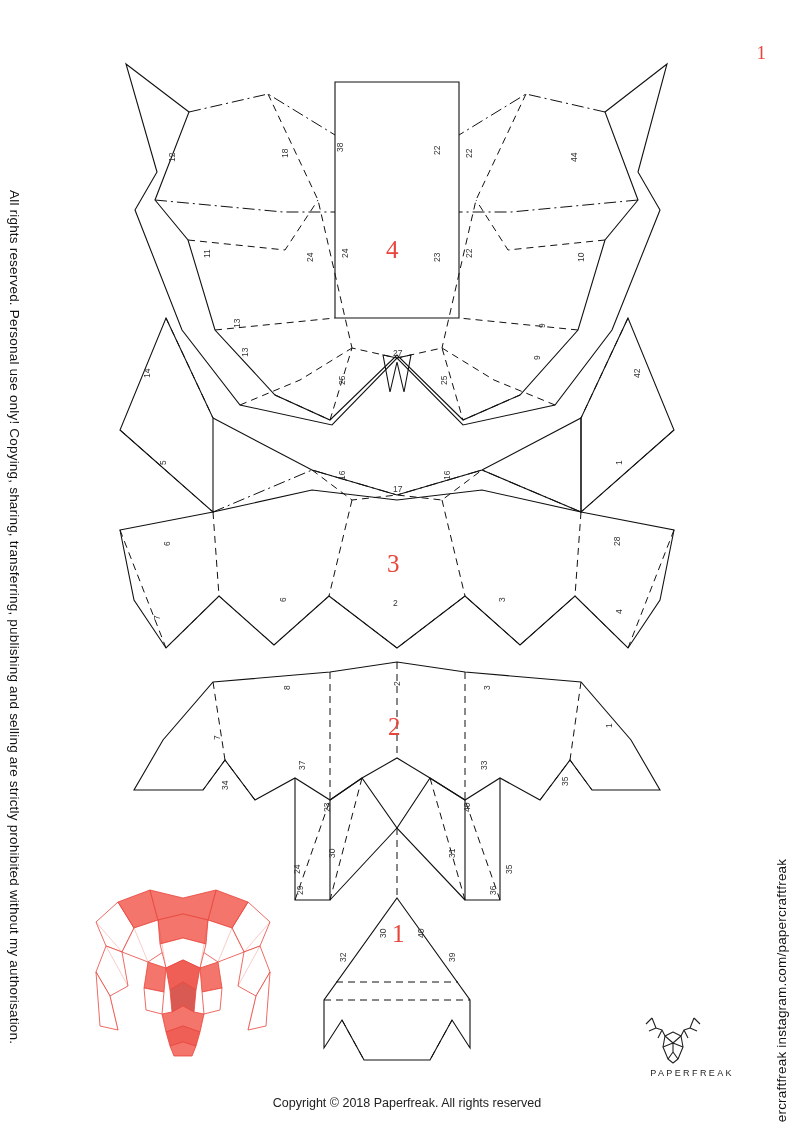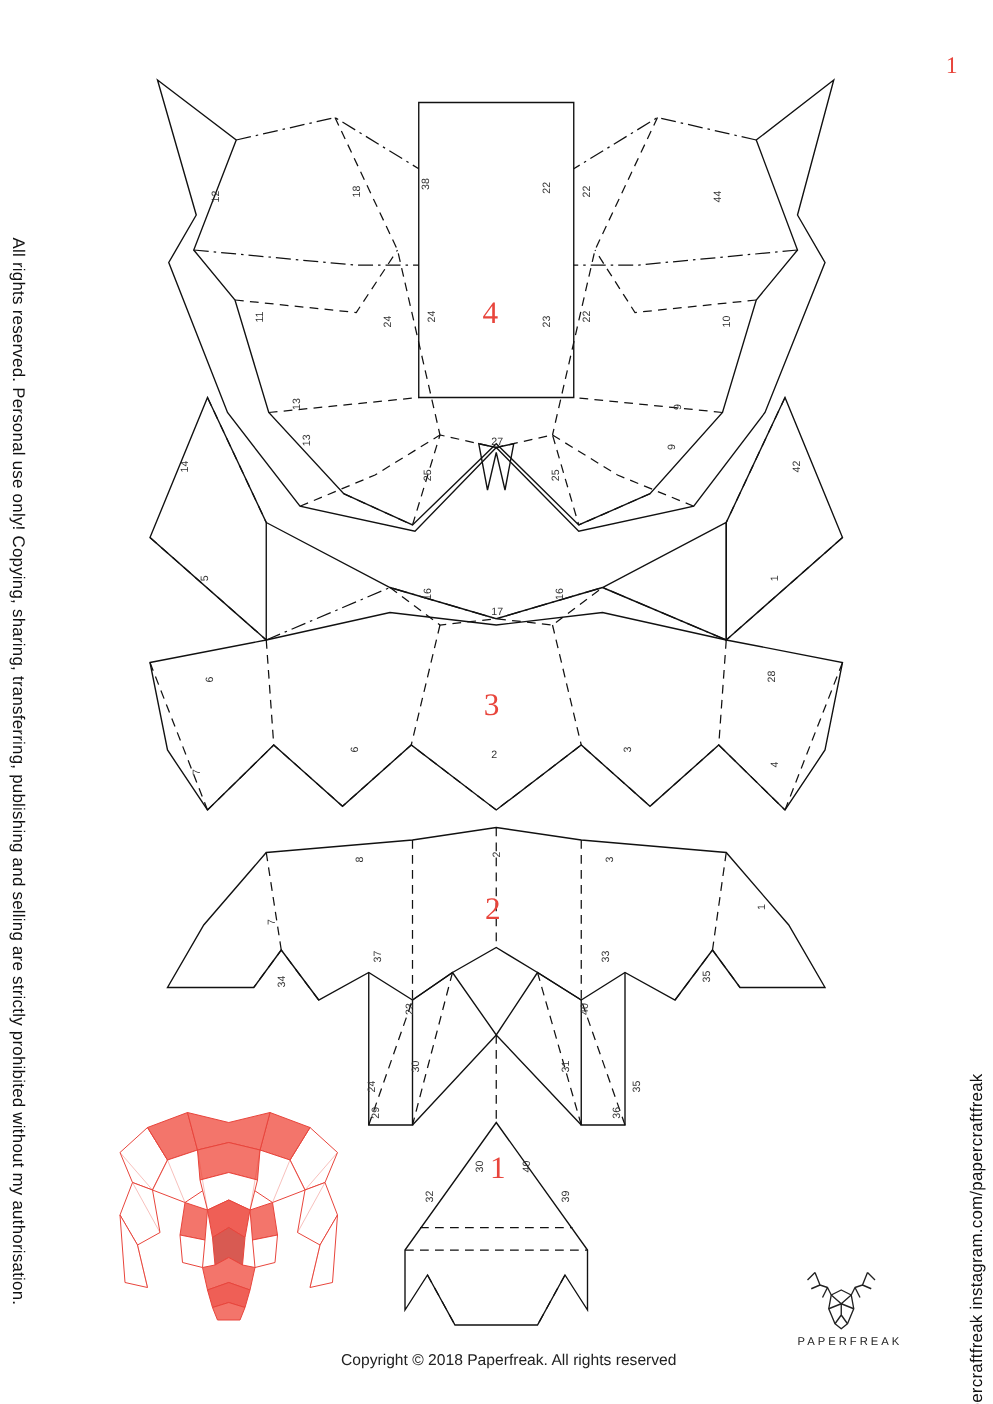--- a/index.html
+++ b/index.html
@@ -27,25 +27,25 @@
   }
   .vert-right-inner{display:block;}
 
   .page-number{
     position:absolute;right:28px;top:42px;
     color:#e8453c;font-size:19px;font-family:"Liberation Serif",serif;
   }
 
   
   .footer{
-    position:absolute;left:0;right:0;bottom:28px;
+    position:absolute;left:0;right:0;bottom:13px;
     text-align:center;font-size:12.5px;color:#222;padding-left:20px;
   }
   .logo{
-    position:absolute;right:60px;bottom:45px;width:96px;text-align:left;
+    position:absolute;right:60px;bottom:45px;width:96px;text-align:right;
   }
   .logo-name{font-size:9px;letter-spacing:2.4px;margin-top:2px;color:#222;}
 
   
   .sheet{position:absolute;left:0;top:0;width:794px;height:1123px;}
   svg{display:block;}
   .cut{fill:none;stroke:#111;stroke-width:1.1;}
   .dash{fill:none;stroke:#111;stroke-width:1;stroke-dasharray:7 5;}
   .dashdot{fill:none;stroke:#111;stroke-width:1;stroke-dasharray:12 4 2 4;}
   .num{font-family:"Liberation Sans",sans-serif;font-size:8.5px;fill:#333;}

